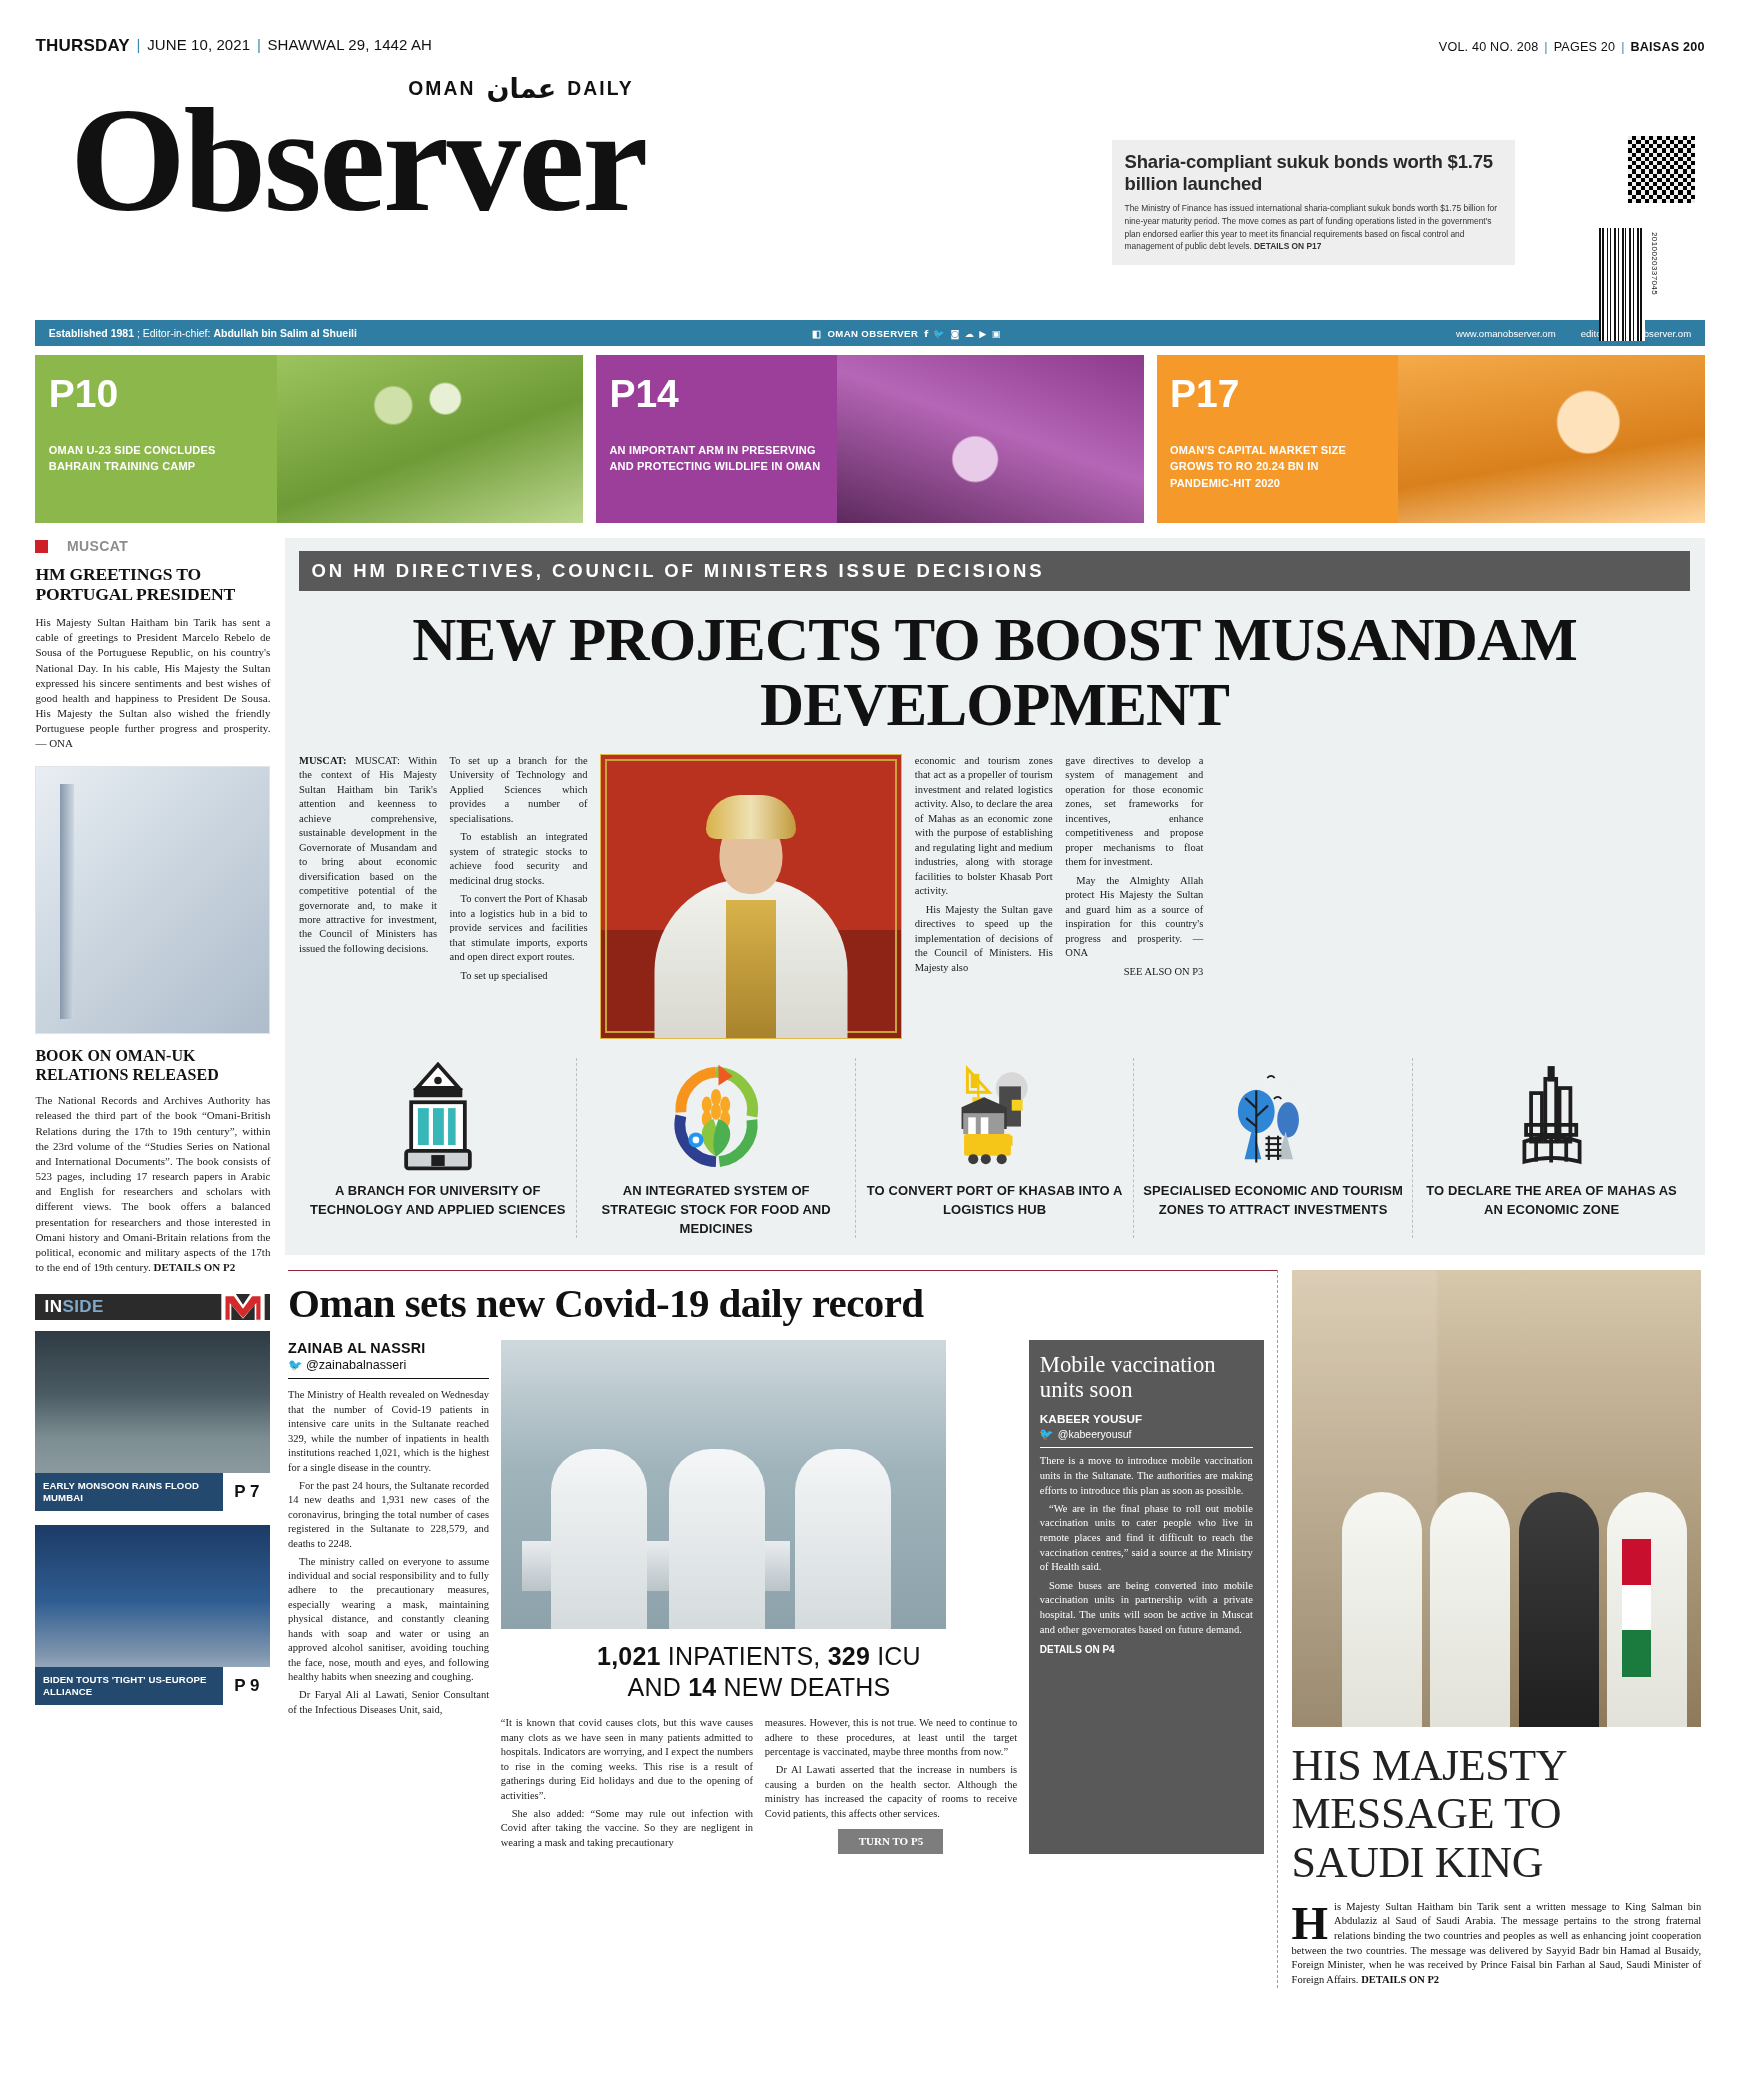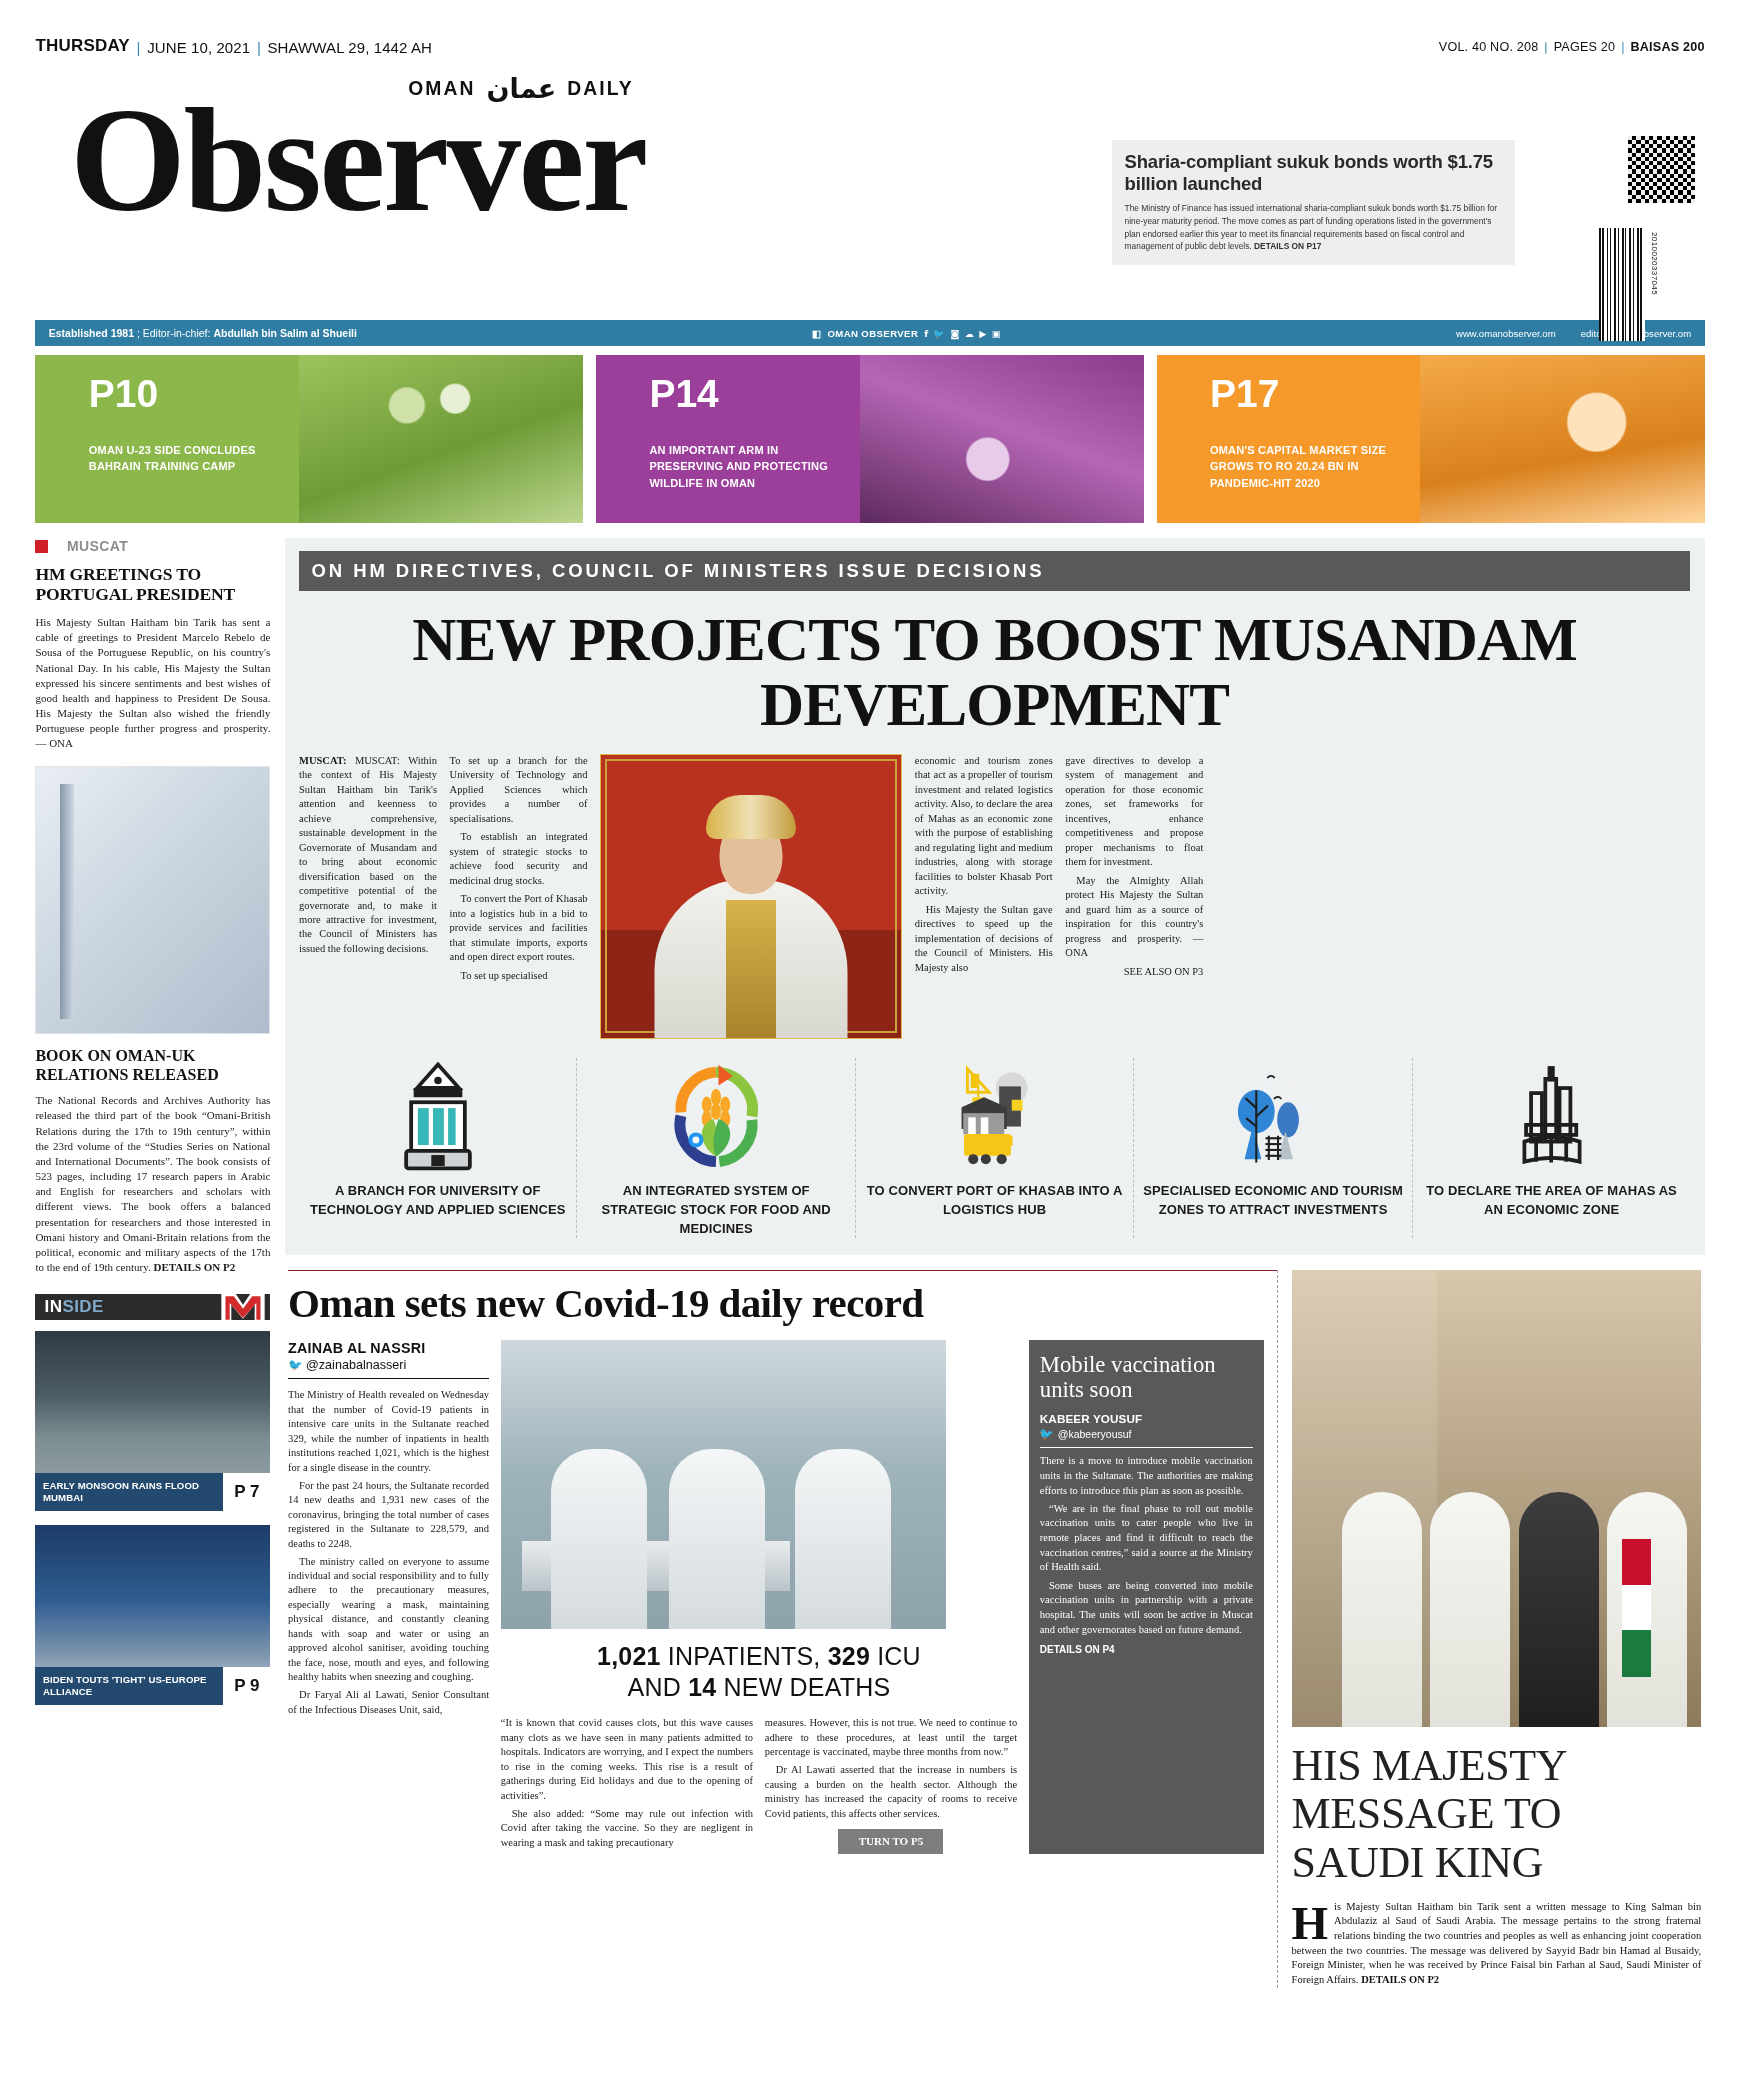--- a/index.html
+++ b/index.html
@@ -9,21 +9,21 @@
     font-family:"Liberation Sans", sans-serif;
     color:#111;
     position:relative;
     overflow:hidden;
   }
   .page { width:1740px; height:2775px; padding:0 32px; position:relative; }
 
   
   .topbar { display:flex; align-items:baseline; justify-content:space-between;
             padding:36px 3.4px 4.2px 3.4px; }
-  .topleft { display:flex; align-items:flex-end; }
+  .topleft { display:flex; align-items:flex-start; }
   .topleft .day { font-weight:bold; font-size:17px; letter-spacing:0.2px; }
   .sep { color:#3d8bb0; margin:0 6.7px; font-size:15px; font-weight:300; }
   .topleft .dt { font-size:15px; font-weight:400; letter-spacing:0.1px; }
   .topright { display:flex; align-items:baseline; font-size:12.6px; letter-spacing:0.2px;}
   .topright .bold { font-weight:bold; }
   .topright .sep2 { color:#3d8bb0; margin:0 5.9px; font-size:12.6px; }
 
   
   .masthead { position:relative; height:260px; }
   .brandwrap { position:absolute; left:38px; top:15px; width:902px; }
@@ -56,21 +56,21 @@
   .tealbar { height:26px; background:#2f7da3; color:#fff; display:flex; align-items:center;
      justify-content:space-between; padding:0 13.4px; margin:0 3.4px; }
   .tealbar .left { font-size:10.5px; }
   .tealbar .left b { font-weight:bold; }
   .tealbar .mid { display:flex; align-items:center; gap:5.9px; font-size:9.6px; font-weight:bold; letter-spacing:0.4px;}
   .tealbar .mid .soc { display:flex; gap:5px; font-size:9.2px; font-family:"DejaVu Sans",sans-serif;}
   .tealbar .right { font-size:9.6px; display:flex; gap:25px;}
 
   
   .teasers { display:flex; gap:12.6px; margin:9.2px 3.4px 0 3.4px; height:168px; }
-  .teaser { flex:1; position:relative; overflow:hidden; display:flex;padding-left:40px; }
+  .teaser { flex:1; position:relative; overflow:hidden; display:flex; }
   .teaser .txt { width:44%; padding:18.5px 13.4px; color:#fff; position:relative; z-index:2;}
   .teaser .pnum { font-size:39px; font-weight:bold; line-height:1; margin-bottom:29px;}
   .teaser .tl { font-size:11px; font-weight:bold; line-height:1.5; letter-spacing:0.2px;}
   .teaser .img { flex:1; position:relative; }
   .t-green { background:#8cb74a; }
   .t-green .img { background:
       radial-gradient(circle at 38% 30%, #cfe0a8 0 8%, transparent 9%),
       radial-gradient(circle at 55% 26%, #e7f0d4 0 7%, transparent 8%),
       linear-gradient(160deg,#9dc45e 0%, #6e9b36 55%, #bcd68e 100%); }
   .t-purple { background:#9b3f9b; }

